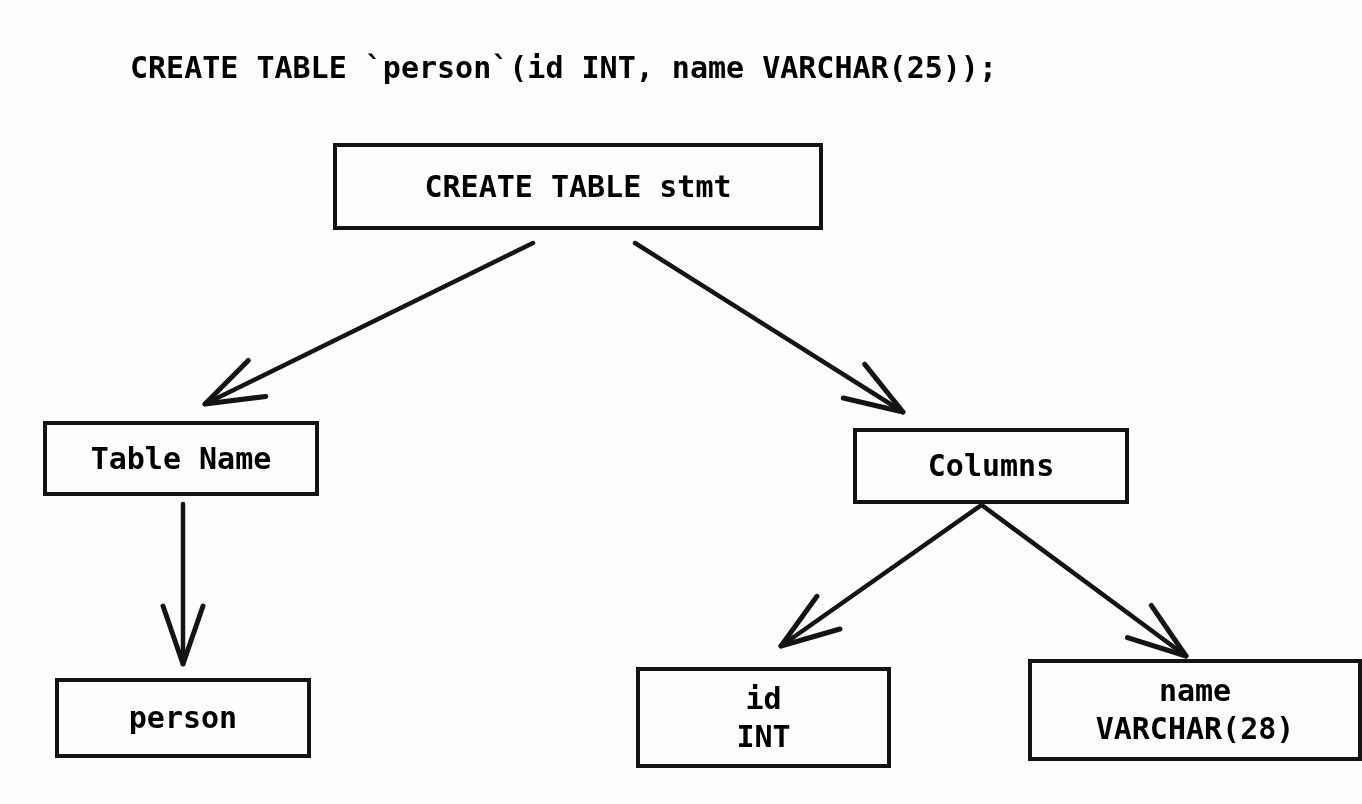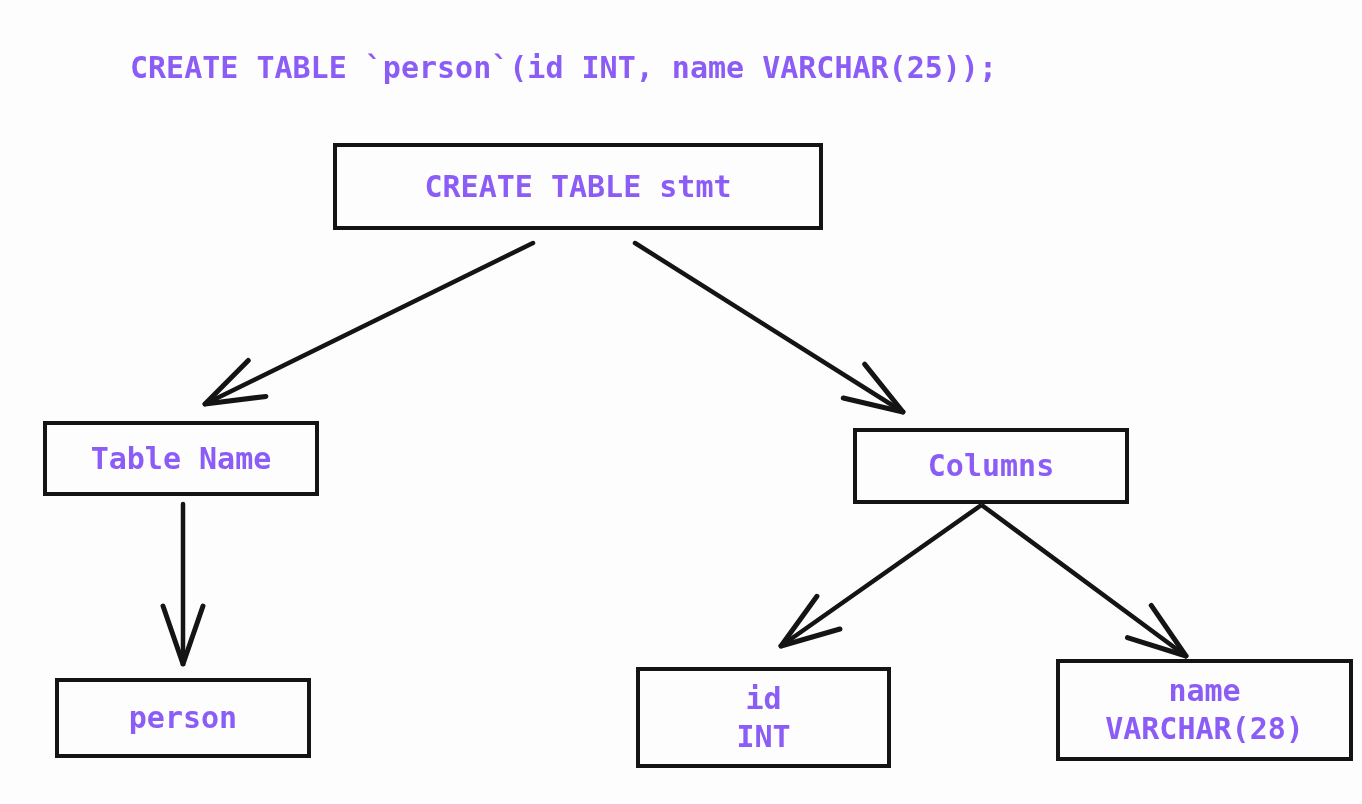--- a/index.html
+++ b/index.html
@@ -6,21 +6,21 @@
     margin: 0;
     padding: 0;
     background: #ffffff;
   }
   .canvas {
     position: relative;
     width: 1362px;
     height: 804px;
     background: #fdfdfd;
     font-family: "DejaVu Sans Mono", monospace;
-    color: #8b5cf6;
+    color: #000000;
     overflow: hidden;
   }
   .stmt {
     position: absolute;
     left: 130px;
     top: 50px;
     font-size: 30px;
     font-weight: bold;
     white-space: pre;
     letter-spacing: 0px;
@@ -45,21 +45,21 @@
     font-size: 30px;
     font-weight: bold;
     line-height: 38px;
     text-align: center;
   }
   .node-root       { left: 333px;  top: 143px; width: 490px; height: 87px; text-align: right;  }
   .node-table-name { left: 43px;   top: 421px; width: 276px; height: 75px;  }
   .node-columns    { left: 853px;  top: 428px; width: 276px; height: 76px;  }
   .node-person     { left: 55px;   top: 678px; width: 256px; height: 80px;  }
   .node-id         { left: 636px;  top: 667px; width: 255px; height: 101px; }
-  .node-name       { left: 1056px; top: 659px; width: 297px; height: 102px; }
+  .node-name       { left: 1028px; top: 659px; width: 334px; height: 102px; }
 </style>
 </head>
 <body>
 
 <div class="canvas">
 
   <div class="stmt">CREATE TABLE `person`(id INT, name VARCHAR(25));</div>
 
   <svg class="edges" viewBox="0 0 1362 804" xmlns="http://www.w3.org/2000/svg">
     <defs>

